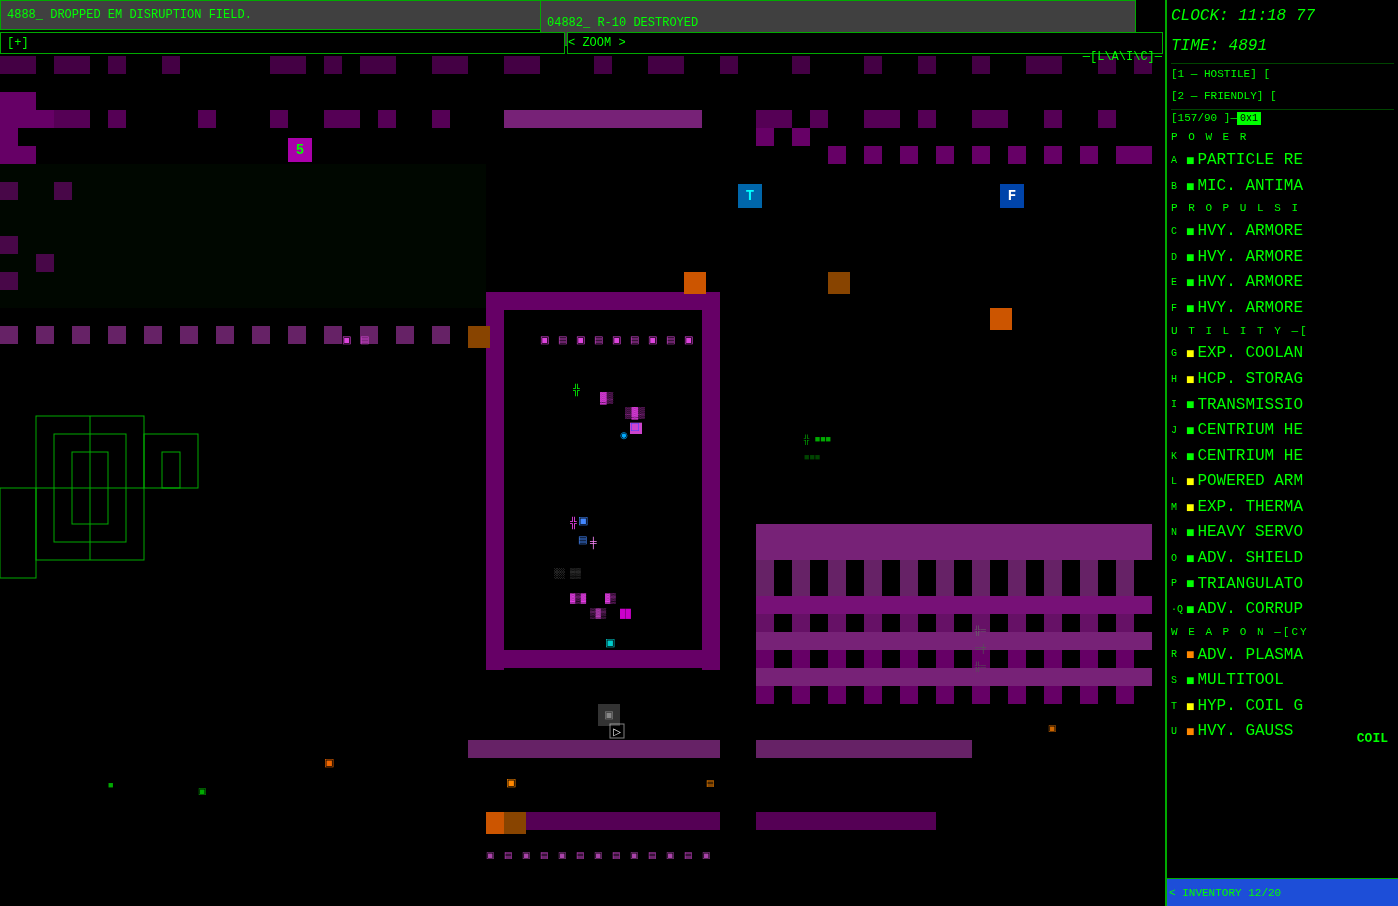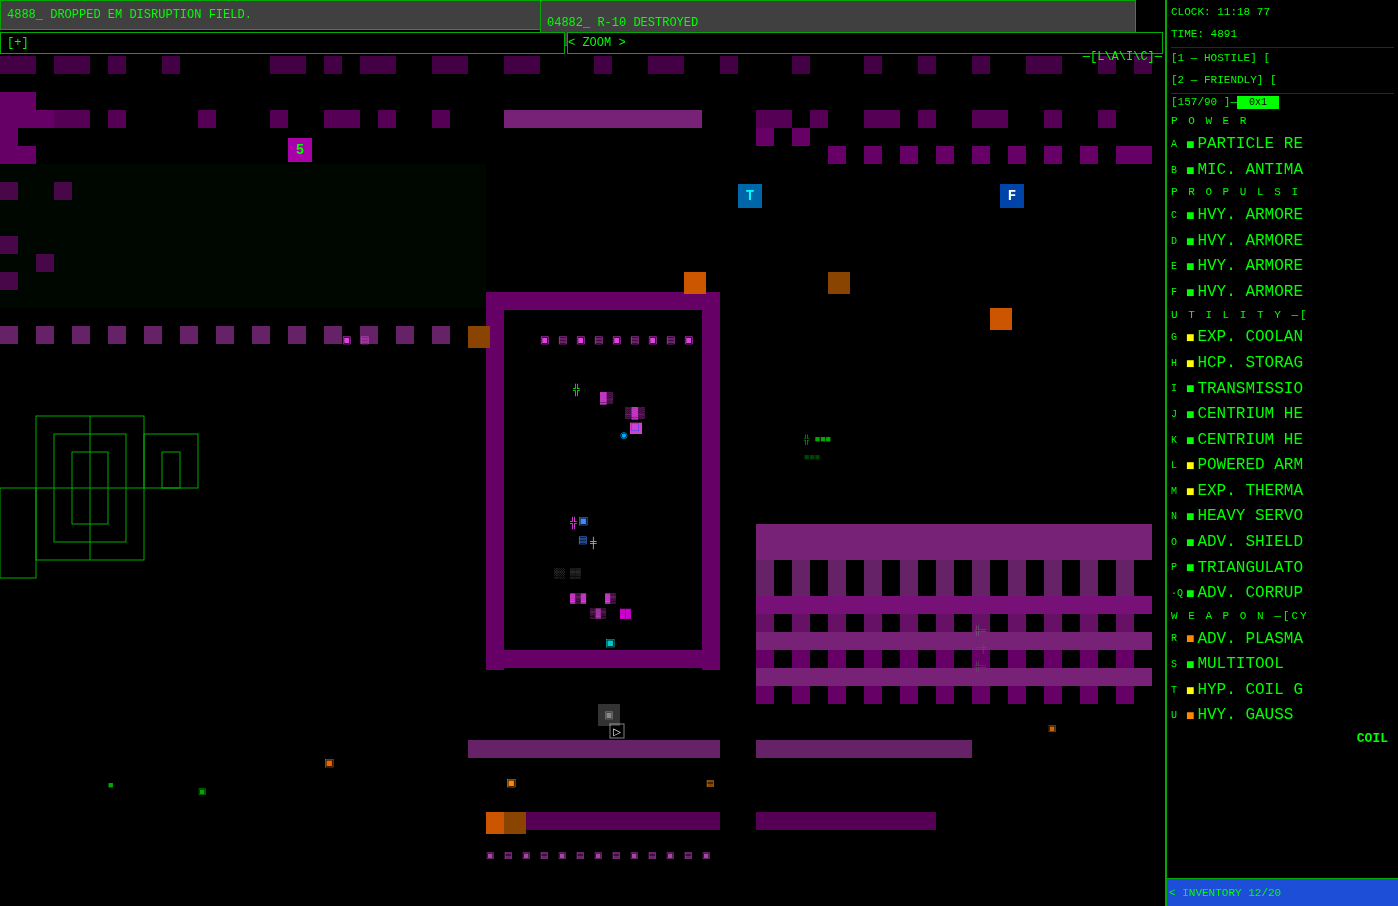--- a/index.html
+++ b/index.html
@@ -114,24 +114,25 @@
       background: #1d4ed8;
       display: flex;
       align-items: center;
       padding: 0 4px;
       font-size: 11px;
       color: #00ff00;
     }
 
     
     .sidebar-clock {
-      font-size: 11px;
+      font-size: 16px;
       color: #00ff00;
       line-height: 1.6;
       margin-bottom: 4px;
+      font-style: italic;
     }
 
     .sidebar-faction {
       font-size: 11px;
       color: #00ff00;
       line-height: 1.6;
       margin-bottom: 4px;
     }
 
     .sidebar-section-header {
@@ -160,21 +161,21 @@
     .dot-orange { color: #ff8800; font-size: 14px; line-height: 1; }
 
     .item-label { color: #00ff00; font-size: 16px; }
 
     .hp-bar {
       color: #00ff00;
       font-size: 11px;
       margin-bottom: 4px;
     }
 
-    .hp-filled { background: #00ff00; color: #000; padding: 1px 12px; font-size: 10px; }
+    .hp-filled { background: #00ff00; color: #000; padding: 1px 3px; font-size: 10px; }
 
     
     #game-svg {
       position: absolute;
       top: 56px;
       left: 0;
       width: 1163px;
       height: 820px;
     }
 

